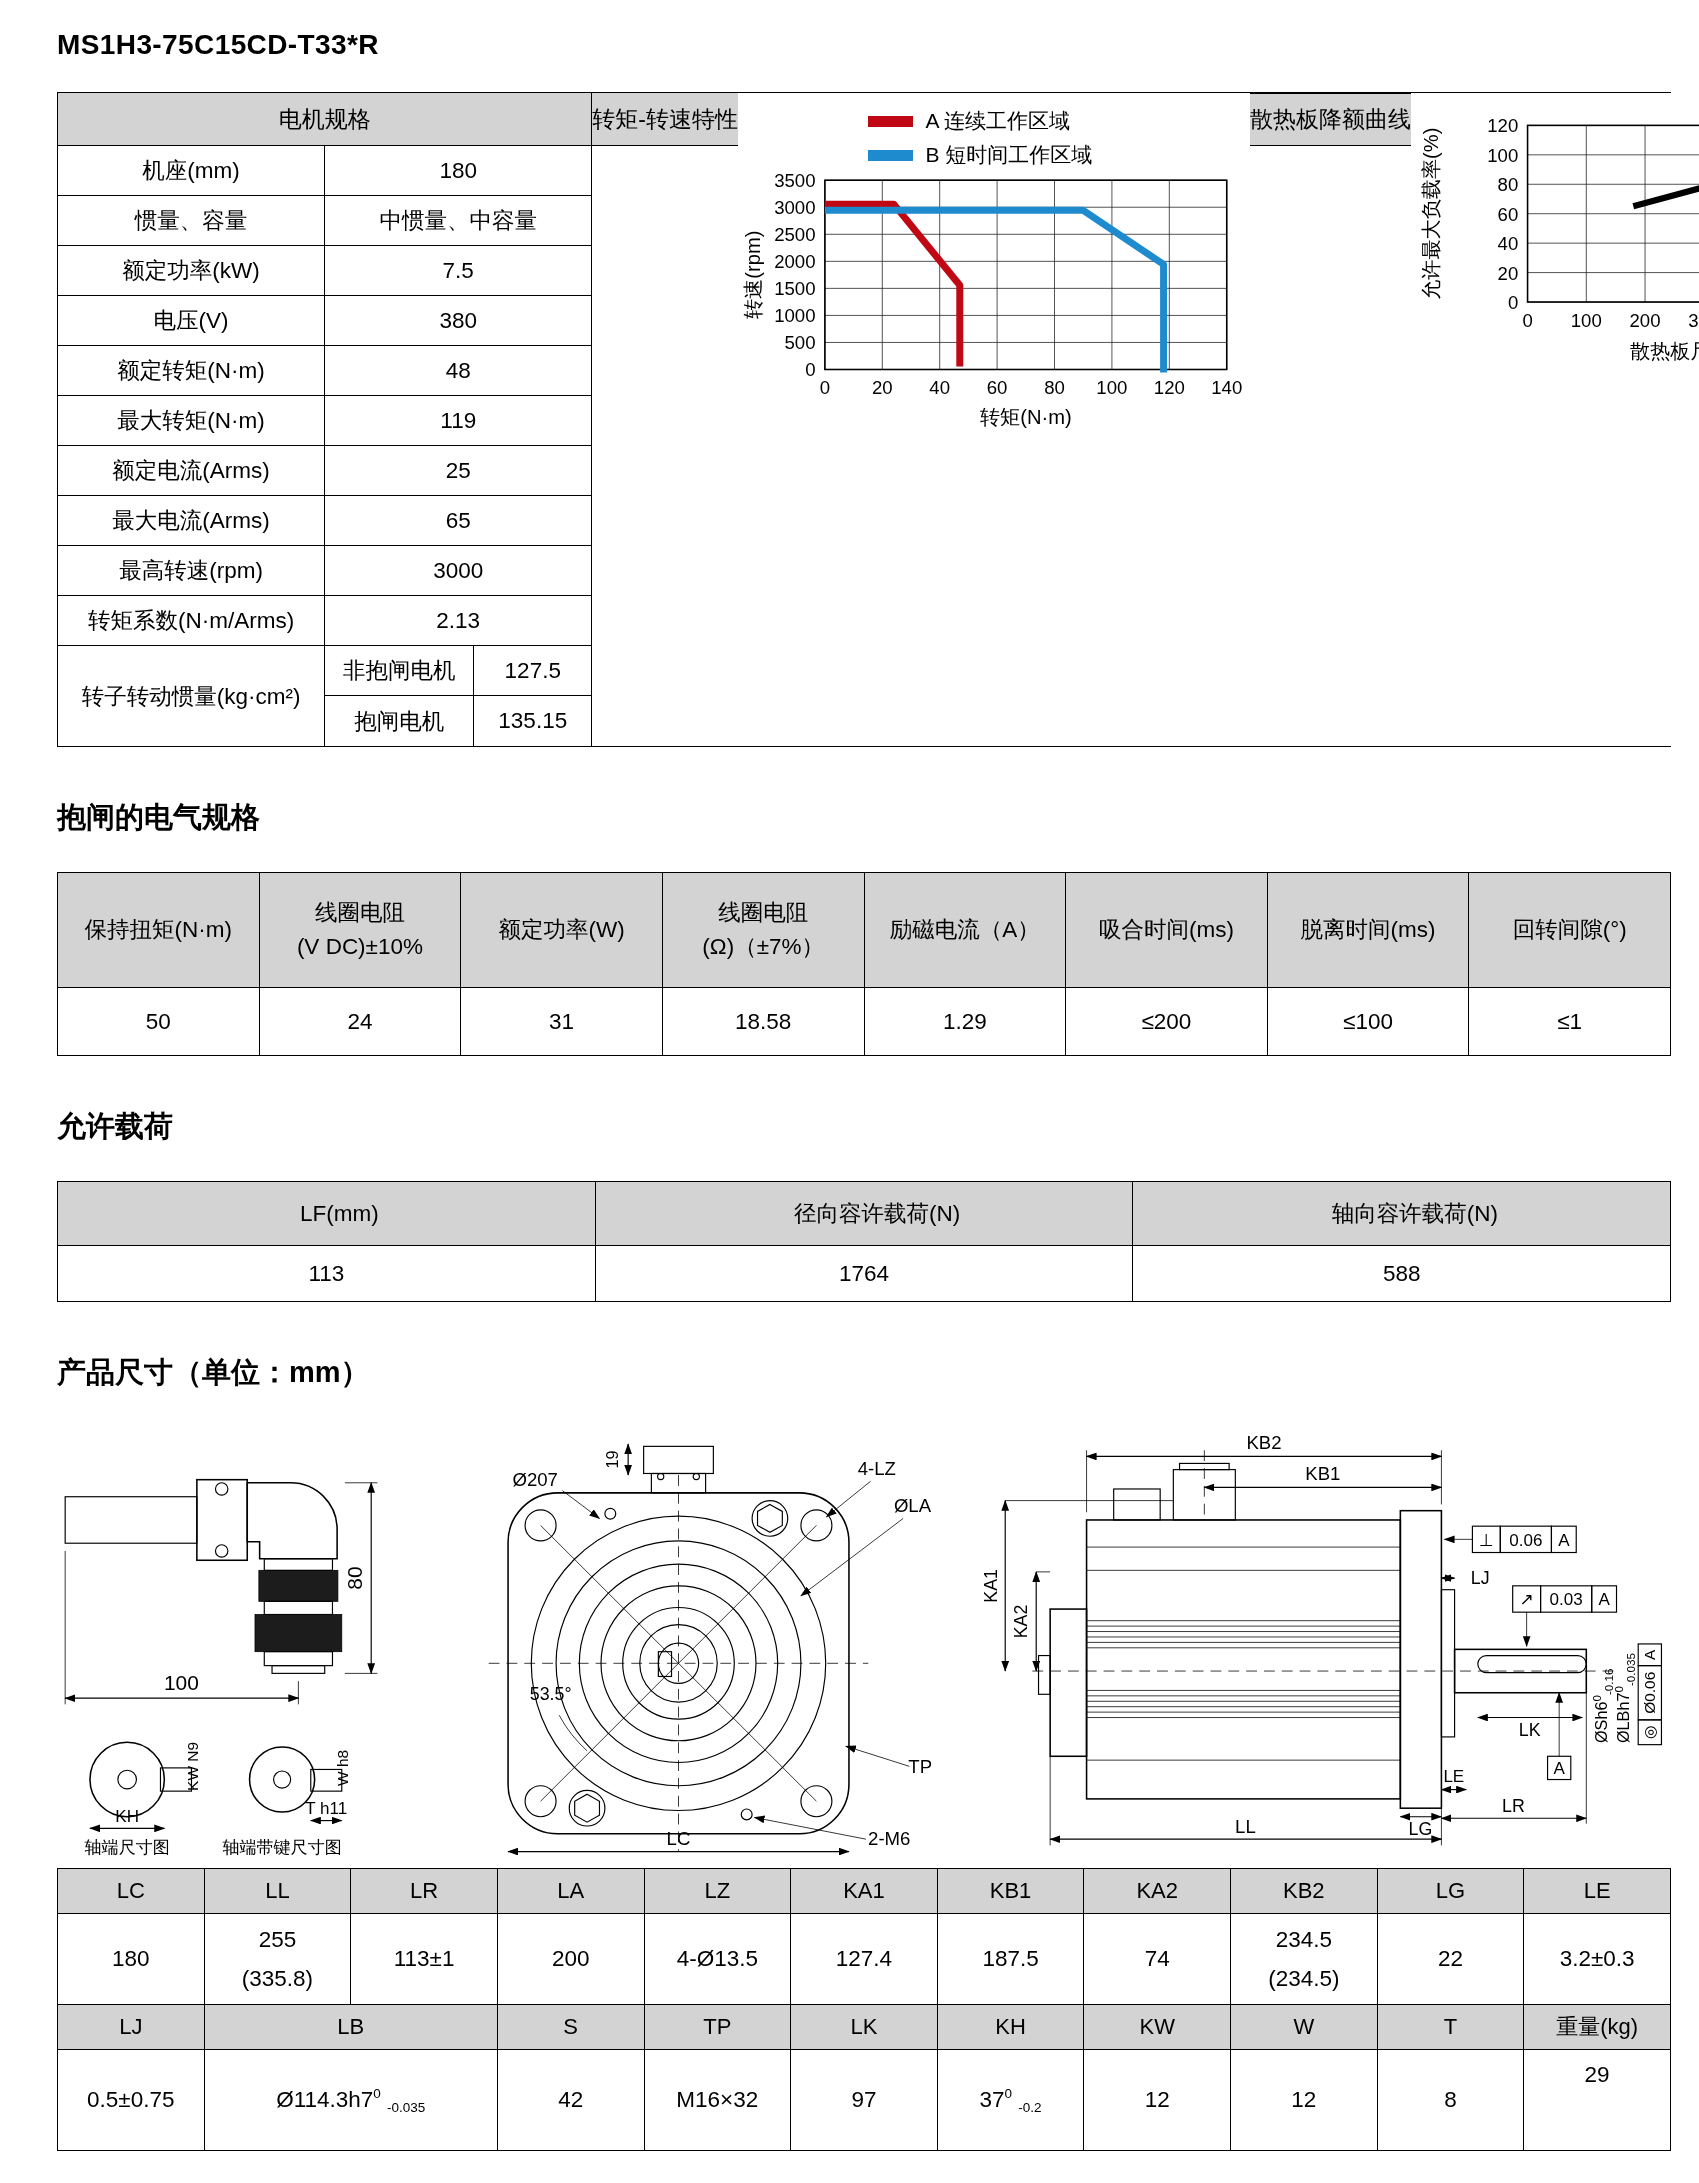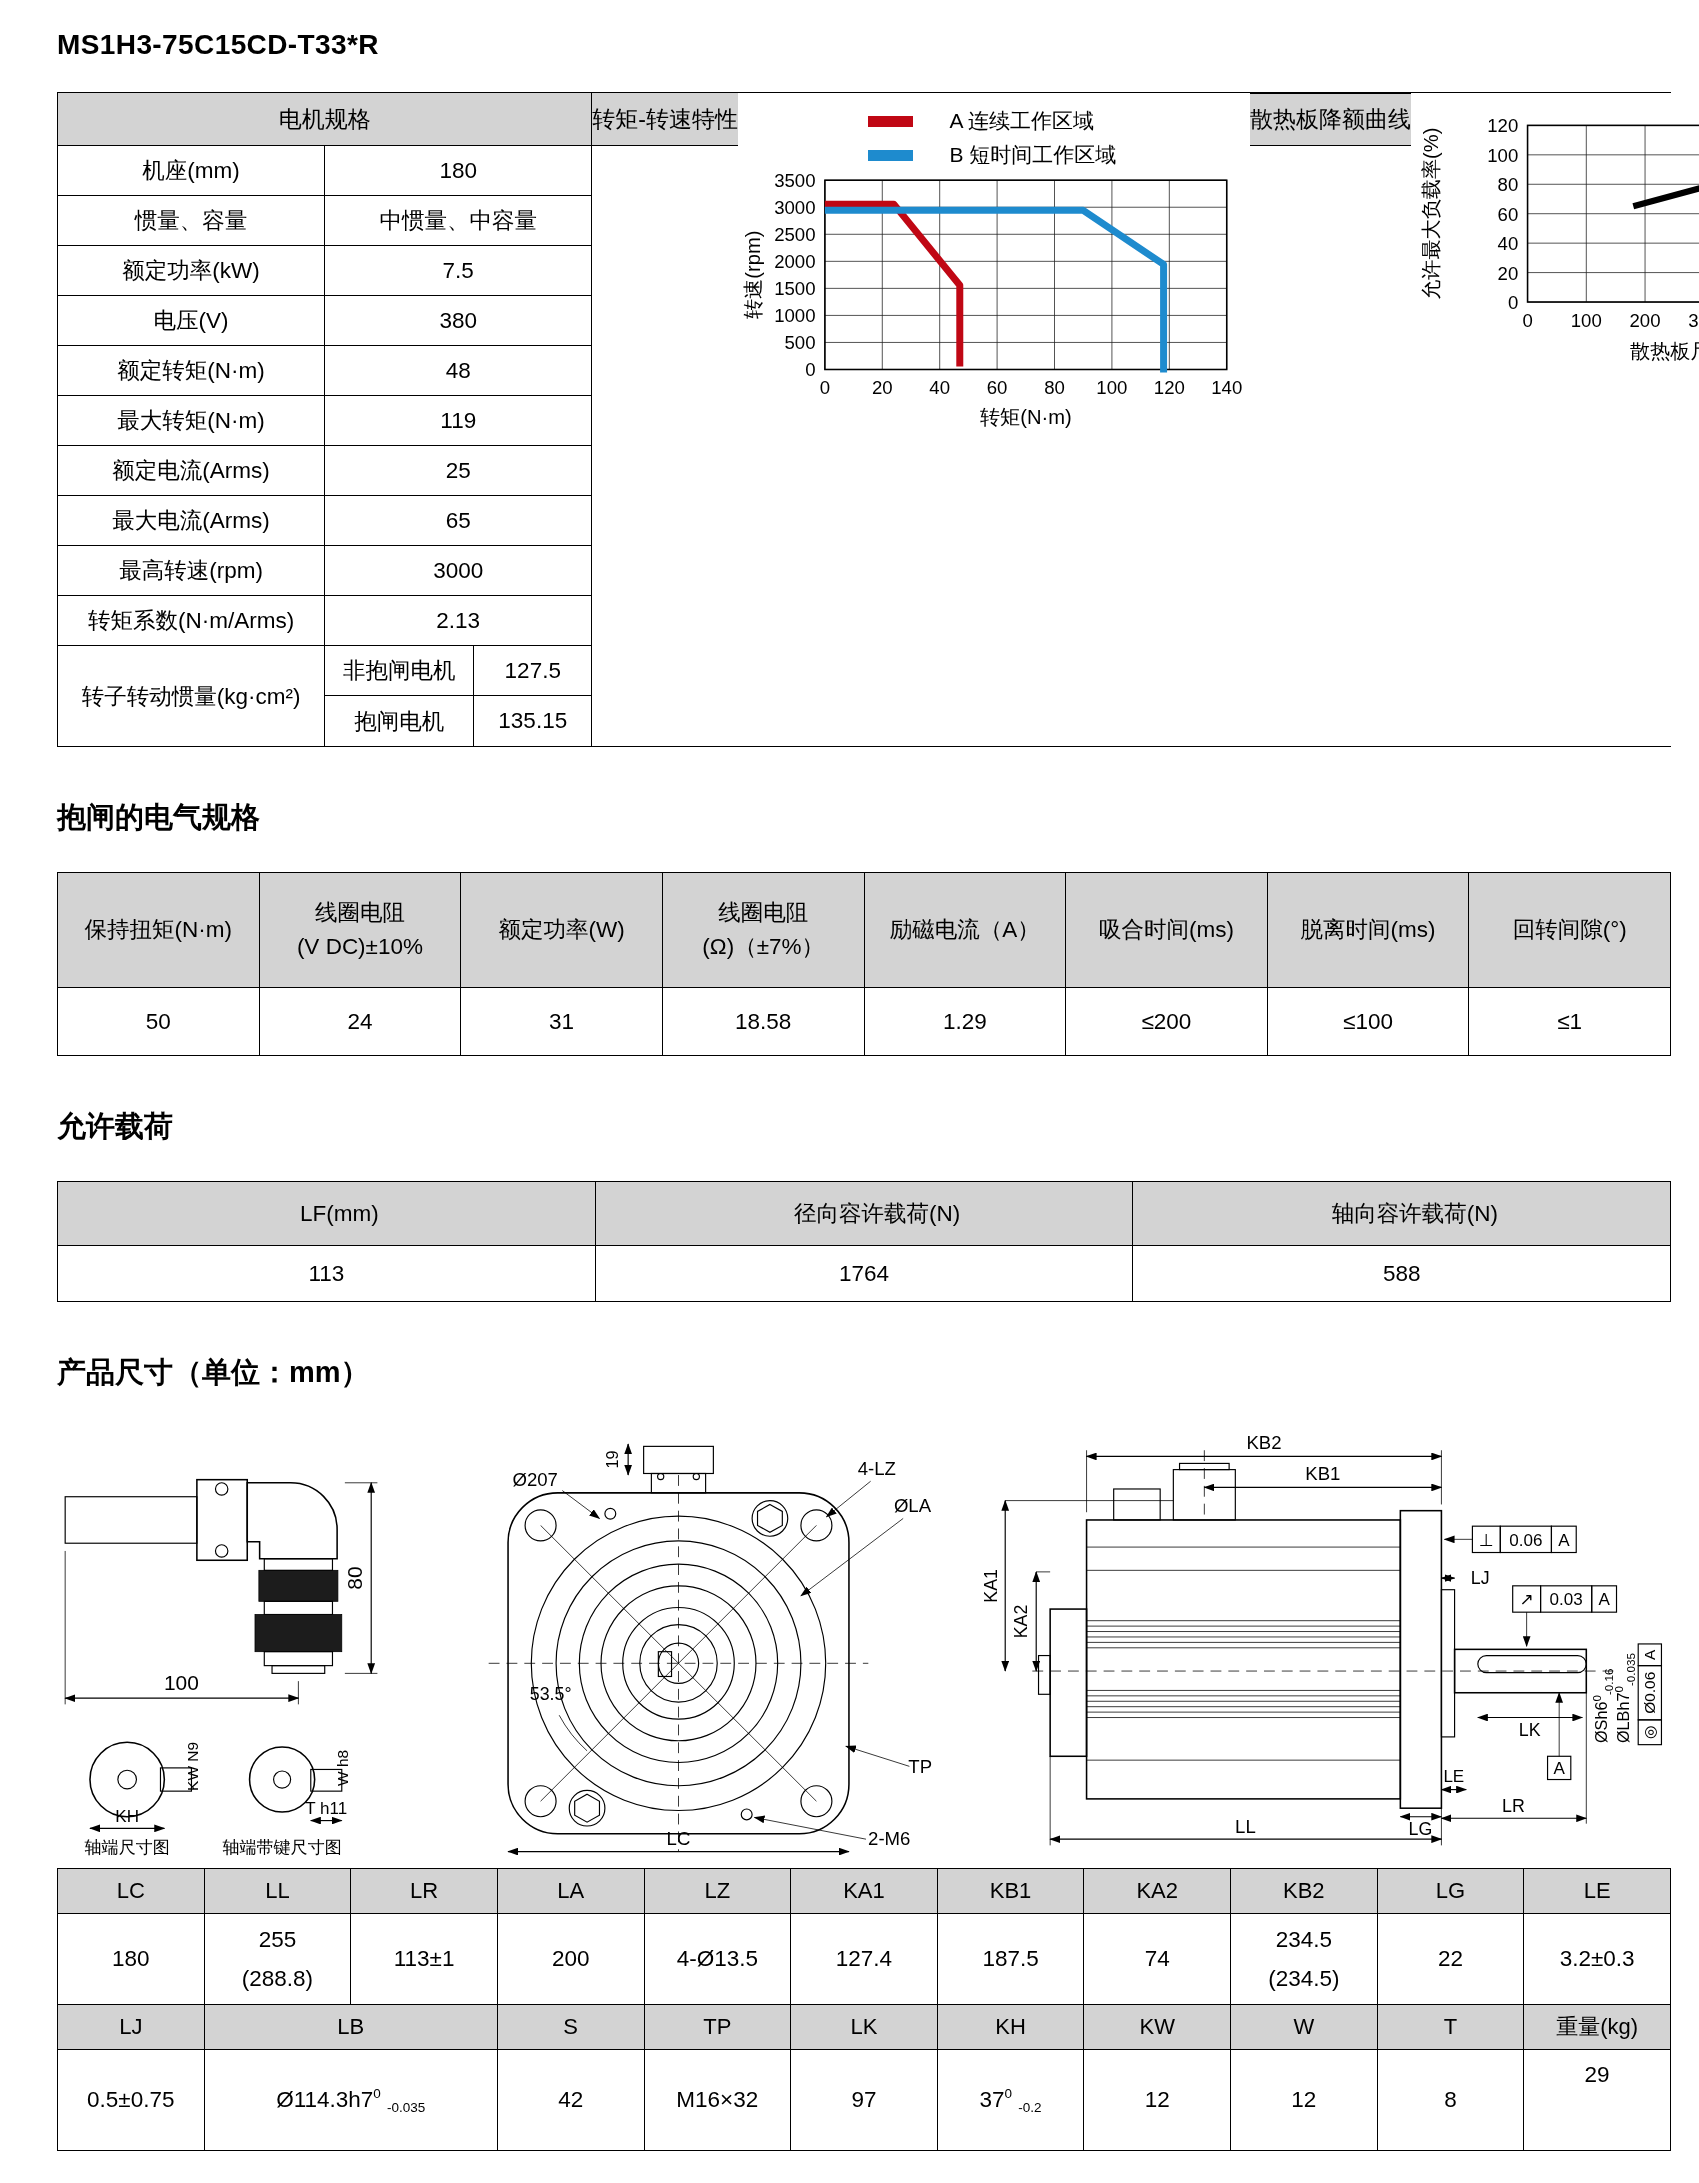--- a/index.html
+++ b/index.html
@@ -22,21 +22,21 @@
   .sub-row.first { border-bottom:0.8px solid #000; }
   .sub-l { width:56%; border-right:0.8px solid #000; display:flex; align-items:center; justify-content:center; }
   .sub-v { flex:1; display:flex; align-items:center; justify-content:center; }
 
   .charts-panel { flex:1; border:1.6px solid #000; border-left:none; display:flex; flex-direction:row; }
   .panel-hdr { height:53px; background:#d3d3d3; border-bottom:0.8px solid #000; display:flex; align-items:center; justify-content:center; font-size:23px; flex:0 0 auto; }
   .panel-hdr.mid { border-top:0.8px solid #000; }
   .chart-box { display:flex; flex-direction:column; align-items:center; flex:0 0 auto; background:#fff; }
   .chart-box.grow { flex:1 1 auto; }
   .legend { align-self:flex-start; margin:11px 0 1.6px 130px; }
-  .legend-row { display:flex; align-items:center; font-size:21px; height:34px;gap:24px; }
+  .legend-row { display:flex; align-items:center; font-size:21px; height:34px; }
   .legend-swatch { display:inline-block; width:45px; height:11.6px; margin-right:12.4px; background:#888; }
 
   
   .brake-table th { height:115px; padding:6.2px 3.1px; }
   .brake-table td { height:68px; }
   .hdr-line { line-height:34px; }
   .hdr-line:empty { display:none; }
 
   
   .load-table th { height:64px;padding-left:31px; }
@@ -498,21 +498,21 @@
       <th>KA2</th>
       <th>KB2</th>
       <th>LG</th>
       <th>LE</th>
     </tr>
     <tr>
       <td class="v1">180</td>
       <td class="v1">
             <div class="two-line">
               <span>255</span>
-              <span>(288.8)</span>
+              <span>(335.8)</span>
             </div>
           </td>
       <td class="v1">113±1</td>
       <td class="v1">200</td>
       <td class="v1">4-Ø13.5</td>
       <td class="v1">127.4</td>
       <td class="v1">187.5</td>
       <td class="v1">74</td>
       <td class="v1">
             <div class="two-line">

